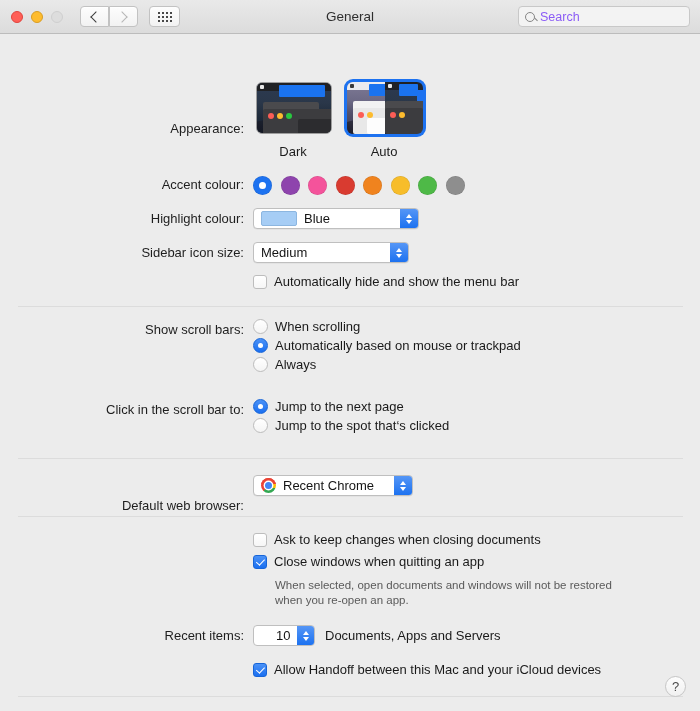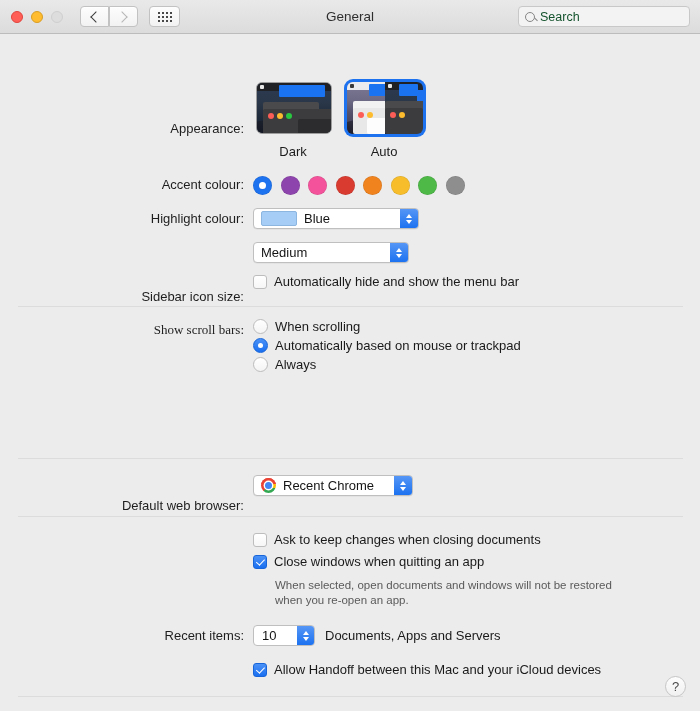--- a/index.html
+++ b/index.html
@@ -116,21 +116,21 @@
     flex: none;
   }
   .mag::after {
     content: "";
     position: absolute;
     width: 4px; height: 1.3px;
     background: #868686;
     transform: rotate(45deg);
     right: -3.5px; bottom: 0px;
   }
-  .search-ph { font-size: 12.5px; color: #14532d; }
+  .search-ph { font-size: 12.5px; color: #8b5cf6; }
 
   
   .content { position: relative; width: 700px; height: 676px; }
 
   .row {
     position: absolute;
     display: flex;
     align-items: flex-start;
   }
   .label {
@@ -321,21 +321,21 @@
 
   
   .stepper {
     width: 62px; height: 21px;
     background: #fff;
     border: 1px solid #bfbfbf;
     border-radius: 4px;
     box-sizing: border-box;
     display: flex; align-items: center;
     font-size: 13px; color: #121212;
-    padding-left: 8px;
+    padding-left: 22px;
     position: relative;
     margin-right: 10px;
   }
   .stepper .arrows {
     position: absolute; right: 0; top: 0; bottom: 0; width: 17px;
     background: linear-gradient(to bottom,#5596f6,#1d72f0);
     border-radius: 0 3px 3px 0;
     display:flex; flex-direction: column; align-items:center; justify-content:center; gap:2px;
   }
 
@@ -493,21 +493,21 @@
         <span>Blue</span>
         <span class="arrows">
           <span class="arrowup"></span>
             <span class="arrowdn"></span>
         </span>
       </div>
     </div>
   </div>
 
   <div class="row" style="top:208px; left:0;">
-    <div class="label" style="padding-top:2px;margin-top:44px;">Sidebar icon size:</div>
+    <div class="label" style="padding-top:2px;">Sidebar icon size:</div>
     <div class="field">
       <div class="popup" style="width:156px;">
         <span>Medium</span>
         <span class="arrows">
           <span class="arrowup"></span>
             <span class="arrowdn"></span>
         </span>
       </div>
     </div>
   </div>
@@ -518,41 +518,58 @@
       <label class="check-item">
         <span class="check"></span>
         <span>Automatically hide and show the menu bar</span>
       </label>
     </div>
   </div>
 
   <hr class="sep" style="top:272px;">
 
   <div class="row" style="top:285px; left:0;">
-    <div class="label" style="padding-top:2px;font-family:Liberation Serif, serif;">Show scroll bars:</div>
+    <div class="label" style="padding-top:2px;">Show scroll bars:</div>
     <div class="field">
       <div class="radio-list">
         <label class="radio-item">
           <span class="radio"></span>
           <span>When scrolling</span>
         </label>
         <label class="radio-item">
           <span class="radio on">
               <span class="pip"></span>
             </span>
           <span>Automatically based on mouse or trackpad</span>
         </label>
         <label class="radio-item">
           <span class="radio"></span>
           <span>Always</span>
         </label>
       </div>
     </div>
   </div>
 
+  <div class="row" style="top:365px; left:0;">
+    <div class="label" style="padding-top:2px;">Click in the scroll bar to:</div>
+    <div class="field">
+      <div class="radio-list">
+        <label class="radio-item">
+          <span class="radio on">
+              <span class="pip"></span>
+            </span>
+          <span>Jump to the next page</span>
+        </label>
+        <label class="radio-item">
+          <span class="radio"></span>
+          <span>Jump to the spot that‘s clicked</span>
+        </label>
+      </div>
+    </div>
+  </div>
 
   <hr class="sep" style="top:424px;">
 
   <div class="row" style="top:441px; left:0;">
     <div class="label" style="padding-top:2px;margin-top:20px;">Default web browser:</div>
     <div class="field">
       <div class="popup" style="width:160px;">
         <span class="chrome"></span>
         <span>Recent Chrome</span>
         <span class="arrows">

